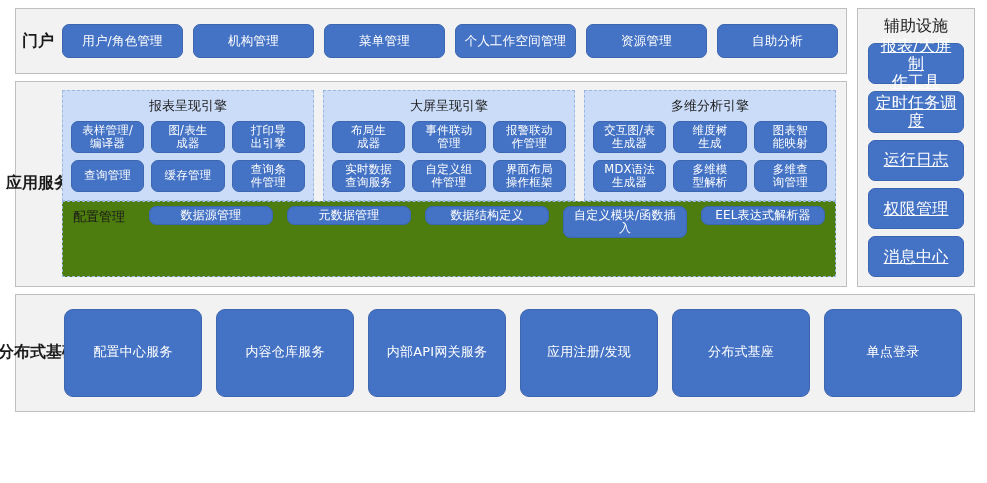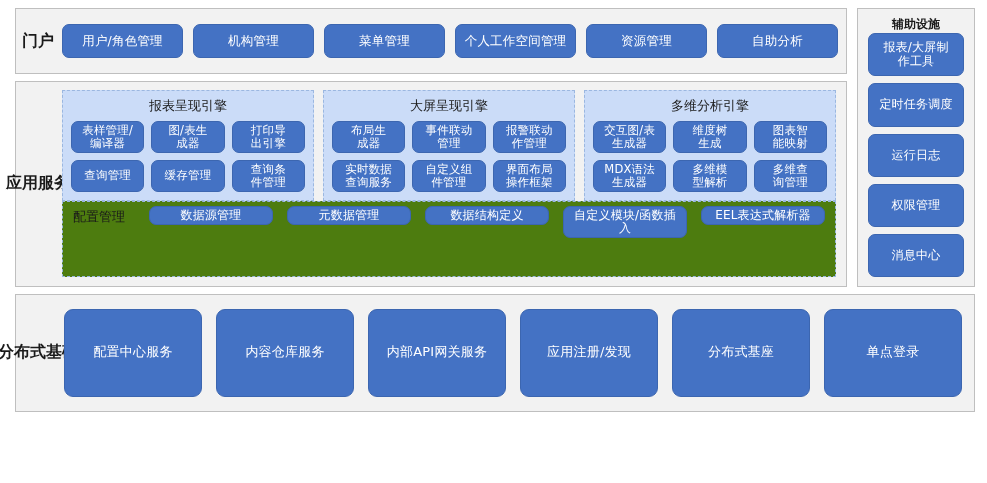--- a/index.html
+++ b/index.html
@@ -177,37 +177,38 @@
     flex: 0 0 118px;
     background: #F2F2F2;
     border: 1px solid #BFBFBF;
     box-sizing: border-box;
     display: flex;
     flex-direction: column;
     padding: 7px 10px 8px 10px;
   }
   .aux-title {
     text-align: center;
-    font-size: 12px;
-    font-weight: bold;
+    font-size: 16px;
+    font-weight: normal;
     color: #1a1a1a;
-    padding-bottom: 0;
+    padding-bottom: 6px;
     flex: 0 0 auto;
   }
   .aux-list {
     flex: 1 1 auto;
     display: flex;
     flex-direction: column;
     justify-content: space-between;
     gap: 7px;
   }
   .aux-list .btn {
     flex: 1 1 0;
-    font-size: 12px;
+    font-size: 16px;
     min-height: 26px;
+    text-decoration: underline;
   }
 
   
   .dist {
     flex: 0 0 118px;
   }
   .dist-items {
     flex: 1 1 auto;
     display: flex;
     align-items: stretch;

